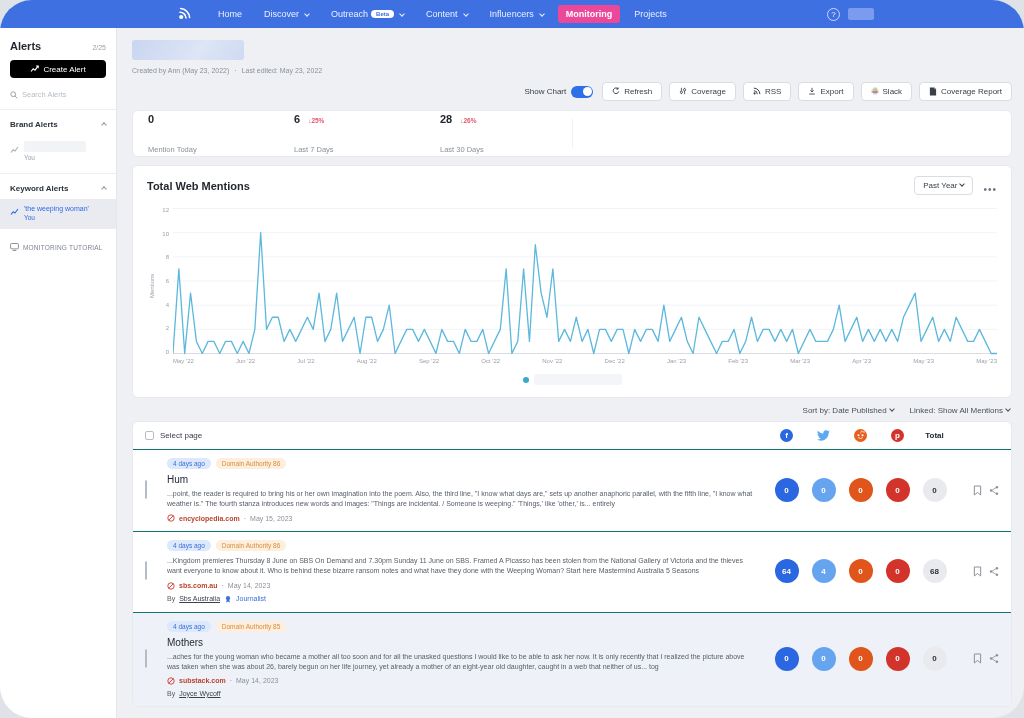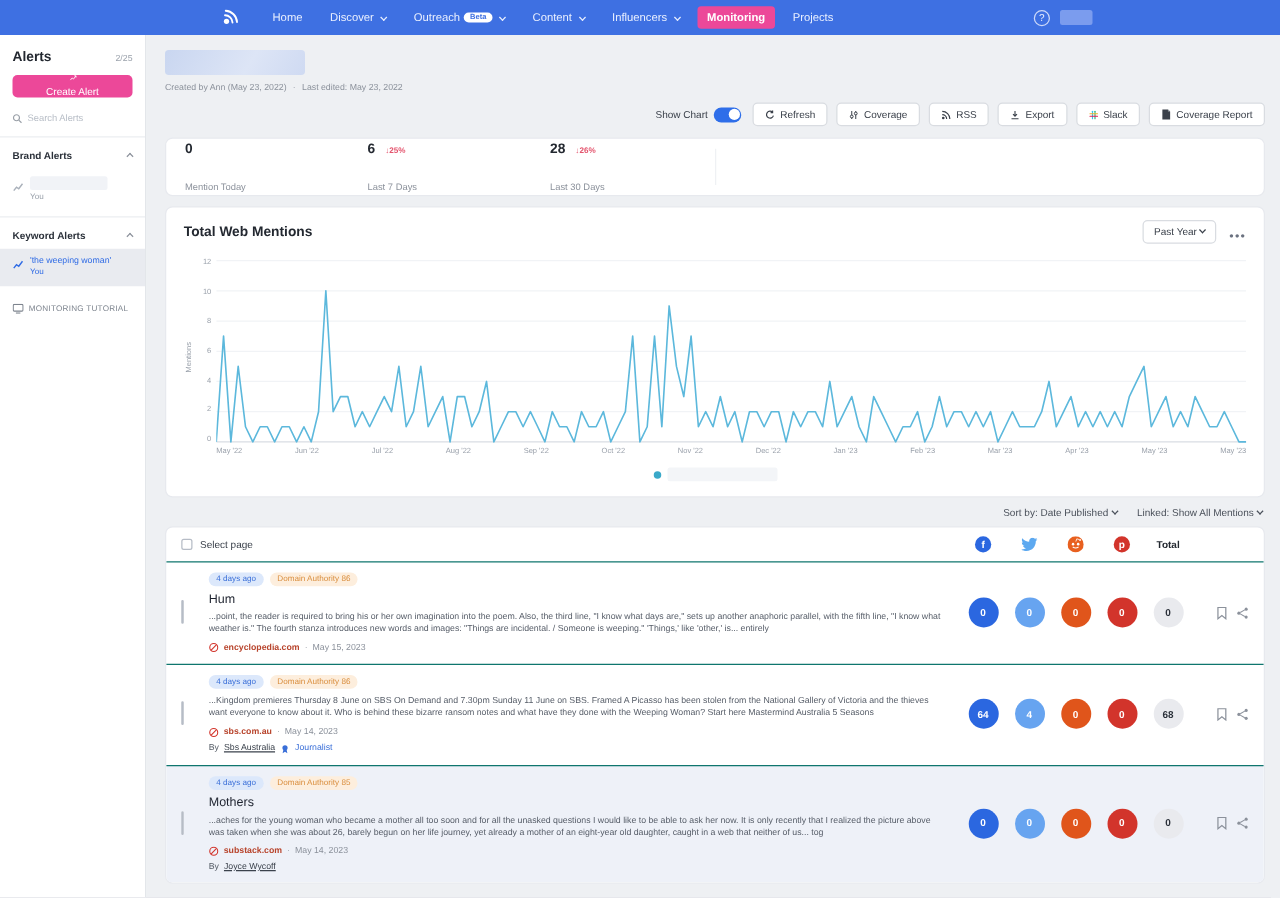--- a/index.html
+++ b/index.html
@@ -1,39 +1,39 @@
 <!DOCTYPE html>
 <html><head>
 <meta charset="utf-8">
 <style>
   * { margin:0; padding:0; box-sizing:border-box; }
   html,body { background:#dfe2e7; }
   body { font-family:"Liberation Sans", sans-serif; }
-  .screen { position:relative; width:1024px; height:718px; overflow:hidden; background:#eef0f3; }
+  .screen { position:relative; width:1024px; height:718px; overflow:hidden; background:#eef0f3;border-radius:32px; }
 
   
   .topnav { position:absolute; top:0; left:0; right:0; height:28px; background:#3e70e2; display:flex; align-items:center; z-index:30; }
   .nav-logo { margin-left:176px; margin-right:18px; display:flex; align-items:center; }
   .nav-items { display:flex; align-items:center; gap:6px; }
   .nav-item { color:#eaf0ff; font-size:9px; padding:4px 8px; border-radius:3px; display:flex; align-items:center; gap:3px; cursor:pointer; white-space:nowrap; }
   .nav-item.active { background:#ec4899; color:#fff; font-weight:bold; }
   .beta { background:#fff; color:#3e70e2; font-size:6px; font-weight:bold; padding:1px 5px; border-radius:6px; }
   .nav-right { margin-left:auto; margin-right:150px; display:flex; align-items:center; gap:8px; }
   .help-circ { width:13px; height:13px; border:1px solid #cdd9f8; color:#e8eeff; border-radius:50%; font-size:8px; display:flex; align-items:center; justify-content:center; }
   .user-redacted { width:26px; height:12px; background:#7b9cee; border-radius:2px; }
 
   .chv { display:inline-block; width:4px; height:4px; border-right:1px solid currentColor; border-bottom:1px solid currentColor; transform:rotate(45deg); margin-left:3px; vertical-align:2px; }
   .chv.up { transform:rotate(-135deg); vertical-align:-1px; }
 
   
   .sidebar { position:absolute; top:28px; left:0; bottom:0; width:117px; background:#fff; border-right:1px solid #e3e6ea; z-index:20; }
   .sb-head { display:flex; align-items:baseline; justify-content:space-between; padding:12px 10px 8px; }
   .sb-title { font-size:11px; font-weight:bold; color:#232830; }
   .sb-count { font-size:7px; color:#9aa1ab; }
-  .create-btn { margin:0 10px; height:18px; background:#ec4899; color:#fff; border:none; border-radius:4px; width:calc(100% - 20px); font-size:8px; display:flex; align-items:center; justify-content:center; gap:4px; cursor:pointer; font-family:inherit;flex-direction:column; }
+  .create-btn { margin:0 10px; height:18px; background:#000000; color:#fff; border:none; border-radius:4px; width:calc(100% - 20px); font-size:8px; display:flex; align-items:center; justify-content:center; gap:4px; cursor:pointer; font-family:inherit; }
   .sb-search { display:flex; align-items:center; gap:4px; padding:12px 10px 10px; border-bottom:1px solid #eceef1; }
   .sb-search input { border:none; outline:none; width:80px; font-size:7.5px; color:#444; font-family:inherit; background:transparent; }
   .sb-search input::placeholder { color:#b7bdc6; }
   .sb-section { padding:10px 10px 6px; display:flex; align-items:center; justify-content:space-between; color:#2b313a; }
   .sb-section .lbl { font-size:8px; font-weight:bold; }
   .sb-item { padding:6px 10px 8px; display:flex; gap:5px; align-items:flex-start; cursor:pointer; }
   .sb-item .nm { font-size:7px; color:#3b424c; }
   .sb-item .own { font-size:6.5px; color:#9aa1ab; margin-top:2px; }
   .brand-redacted { width:62px; height:11px; background:#f1f3f7; border-radius:2px; margin-bottom:1px; }
   .sb-item.selected { background:#e9ebf0; }
@@ -43,21 +43,21 @@
 
   
   .main { position:absolute; top:28px; left:118px; right:0; bottom:0; padding:12px 12px 0 14px; overflow:hidden; }
   .title-redacted { width:112px; height:20px; border-radius:3px; background:linear-gradient(120deg,#c9d6f0,#dde5f6 60%,#cfdaf2); }
   .created-line { margin-top:7px; font-size:7px; color:#8b919b; display:flex; gap:5px; }
 
   .toolbar { margin-top:8px; display:flex; justify-content:flex-end; align-items:center; gap:7px; }
   .showchart { display:flex; align-items:center; gap:5px; font-size:8px; color:#3a404a; margin-right:2px; }
   .toggle { width:22px; height:12px; border-radius:7px; background:#2e6ee9; position:relative; cursor:pointer; }
   .toggle .knob { position:absolute; right:1.5px; top:1.5px; width:9px; height:9px; background:#fff; border-radius:50%; }
-  .tb-btn { background:#fff; border:1px solid #d9dce1; border-radius:4px; padding:4px 9px; font-size:8px; color:#3a404a; display:flex; align-items:center; gap:4px; cursor:pointer; font-family:inherit; }
+  .tb-btn { background:#fff; border:1px solid #d9dce1; border-radius:4px; padding:4px 9px; font-size:8px; color:#3a404a; display:flex; align-items:flex-start; gap:4px; cursor:pointer; font-family:inherit; }
 
   .card { background:#fff; border-radius:6px; border:1px solid #e7e9ee; }
 
   
   .stats { margin-top:9px; display:flex; align-items:center; padding:9px 15px; height:47px; position:relative; }
   .stat { width:146px; }
   .stat .val-row { display:flex; align-items:baseline; gap:8px; }
   .stat .val { font-size:11px; font-weight:bold; color:#232830; }
   .stat .delta { font-size:6.5px; color:#e4566f; font-weight:bold; }
   .stat .lab { font-size:7.5px; color:#8b919b; margin-top:20px; }

